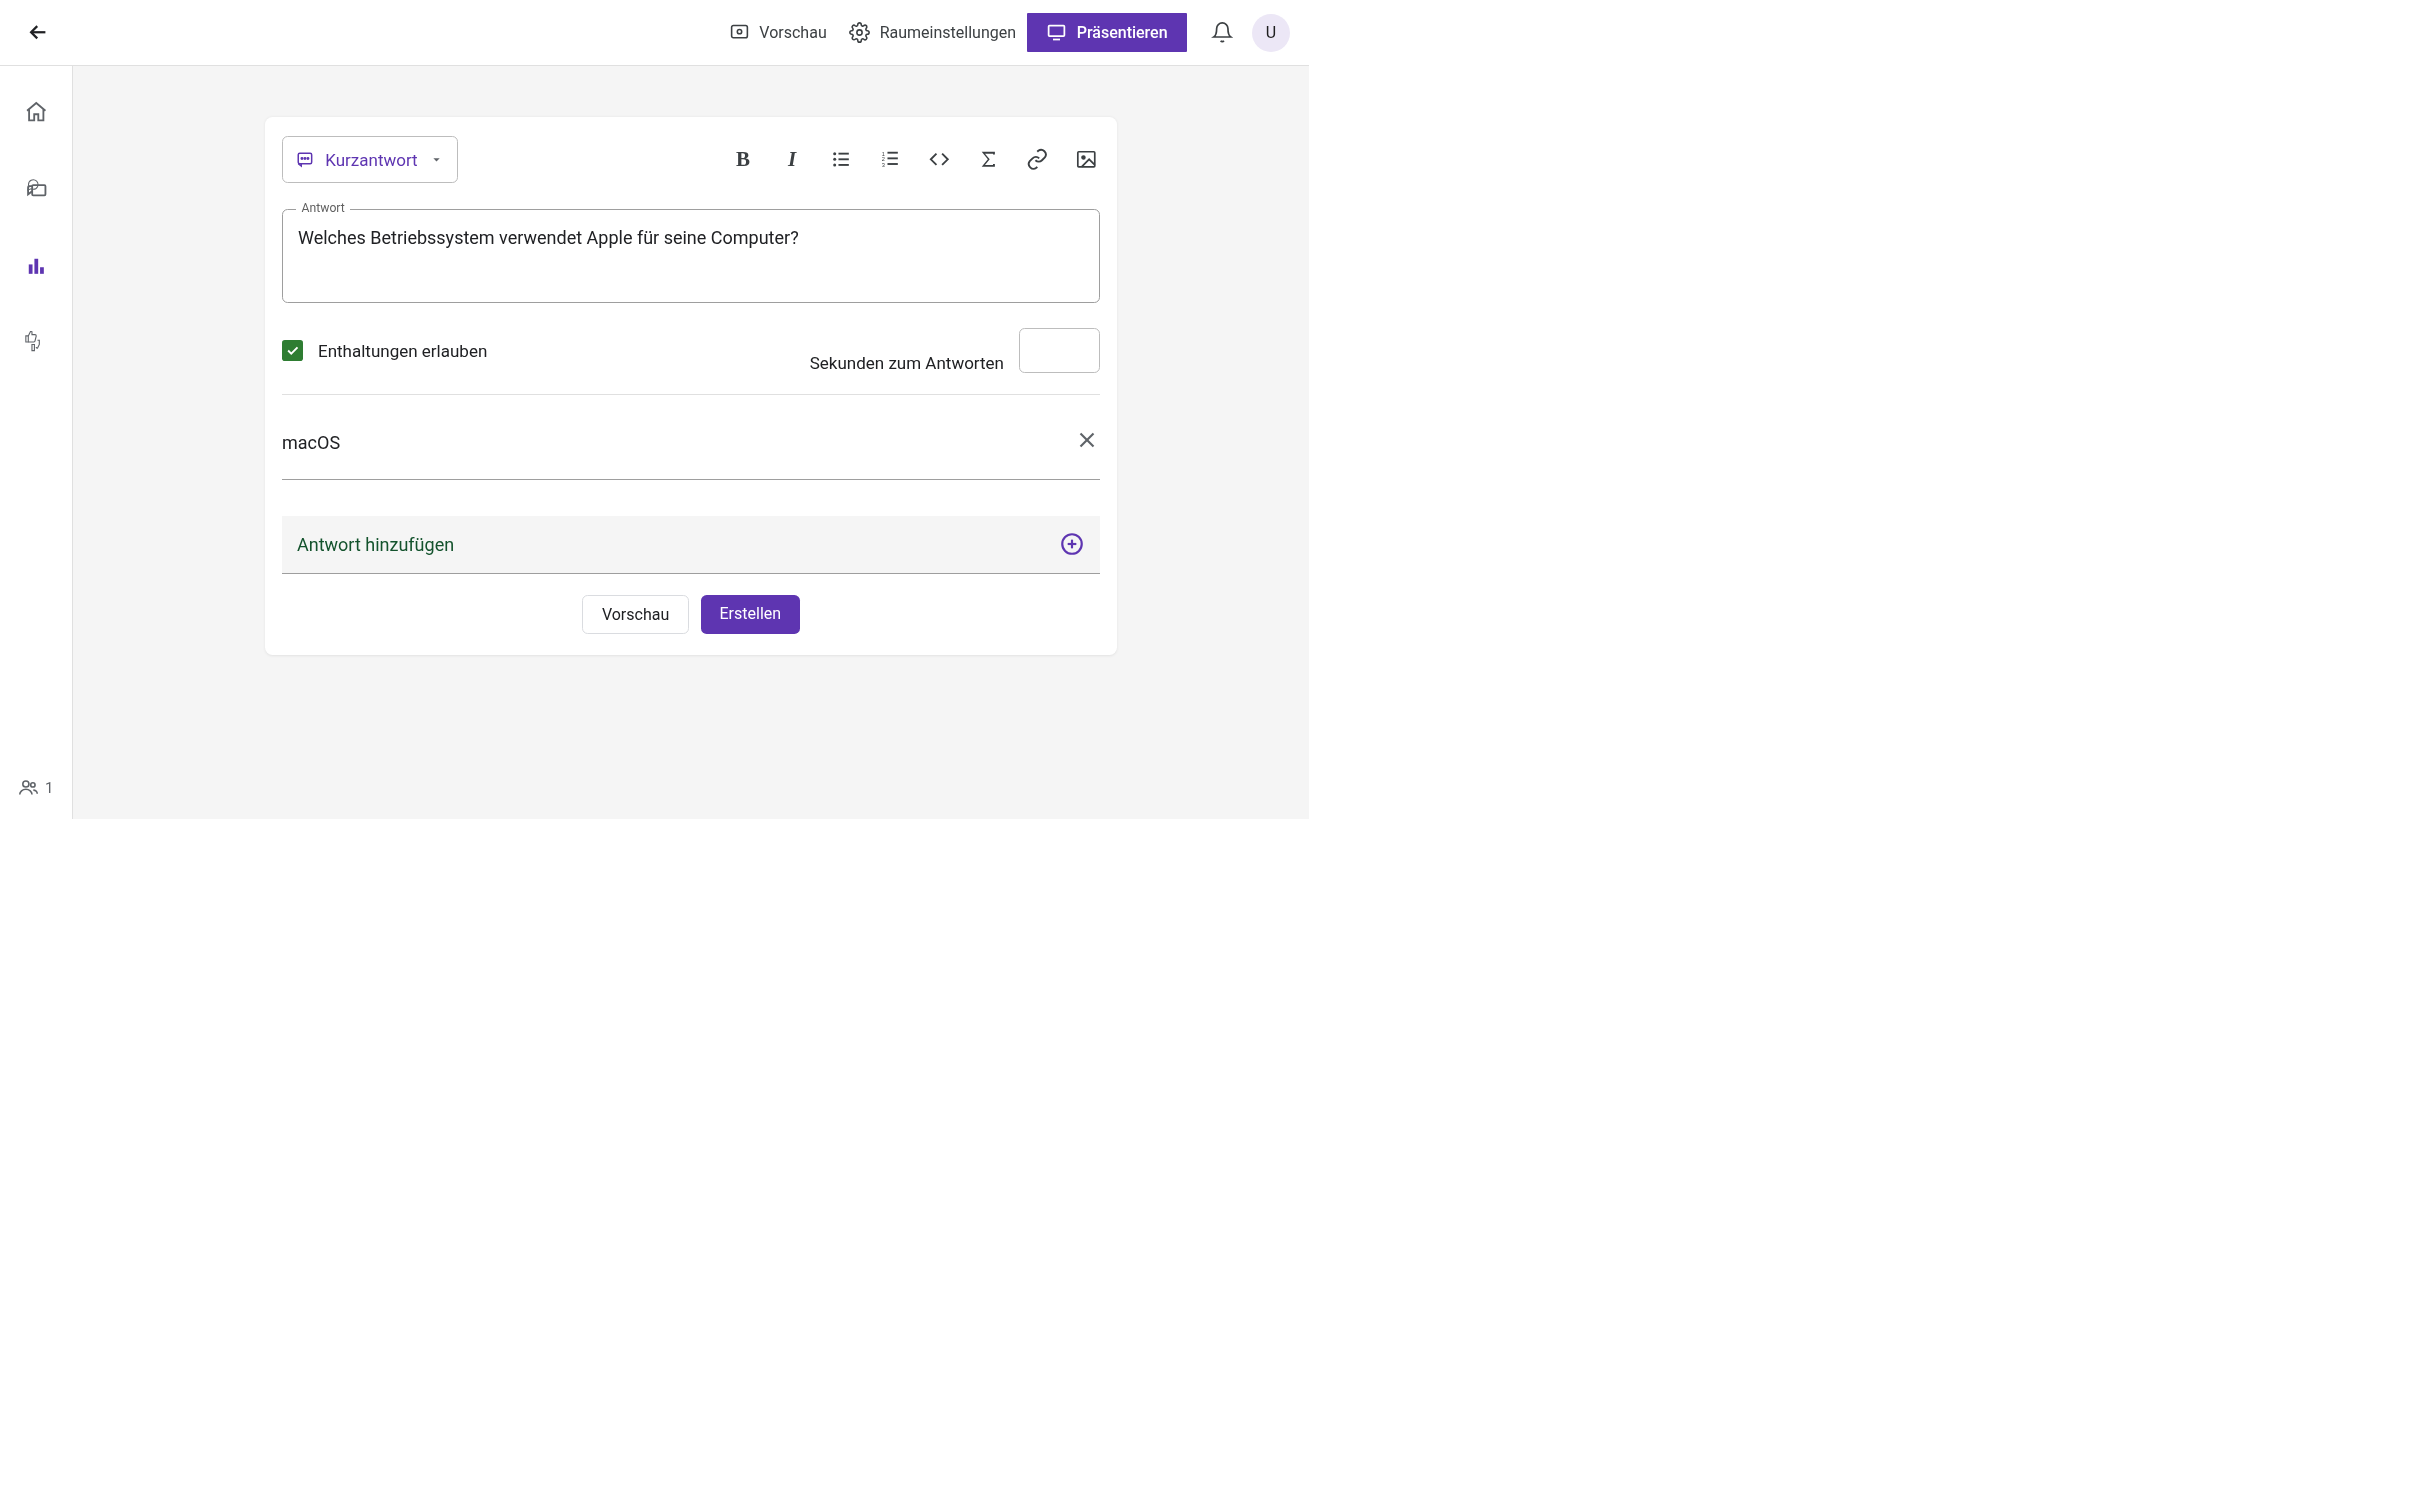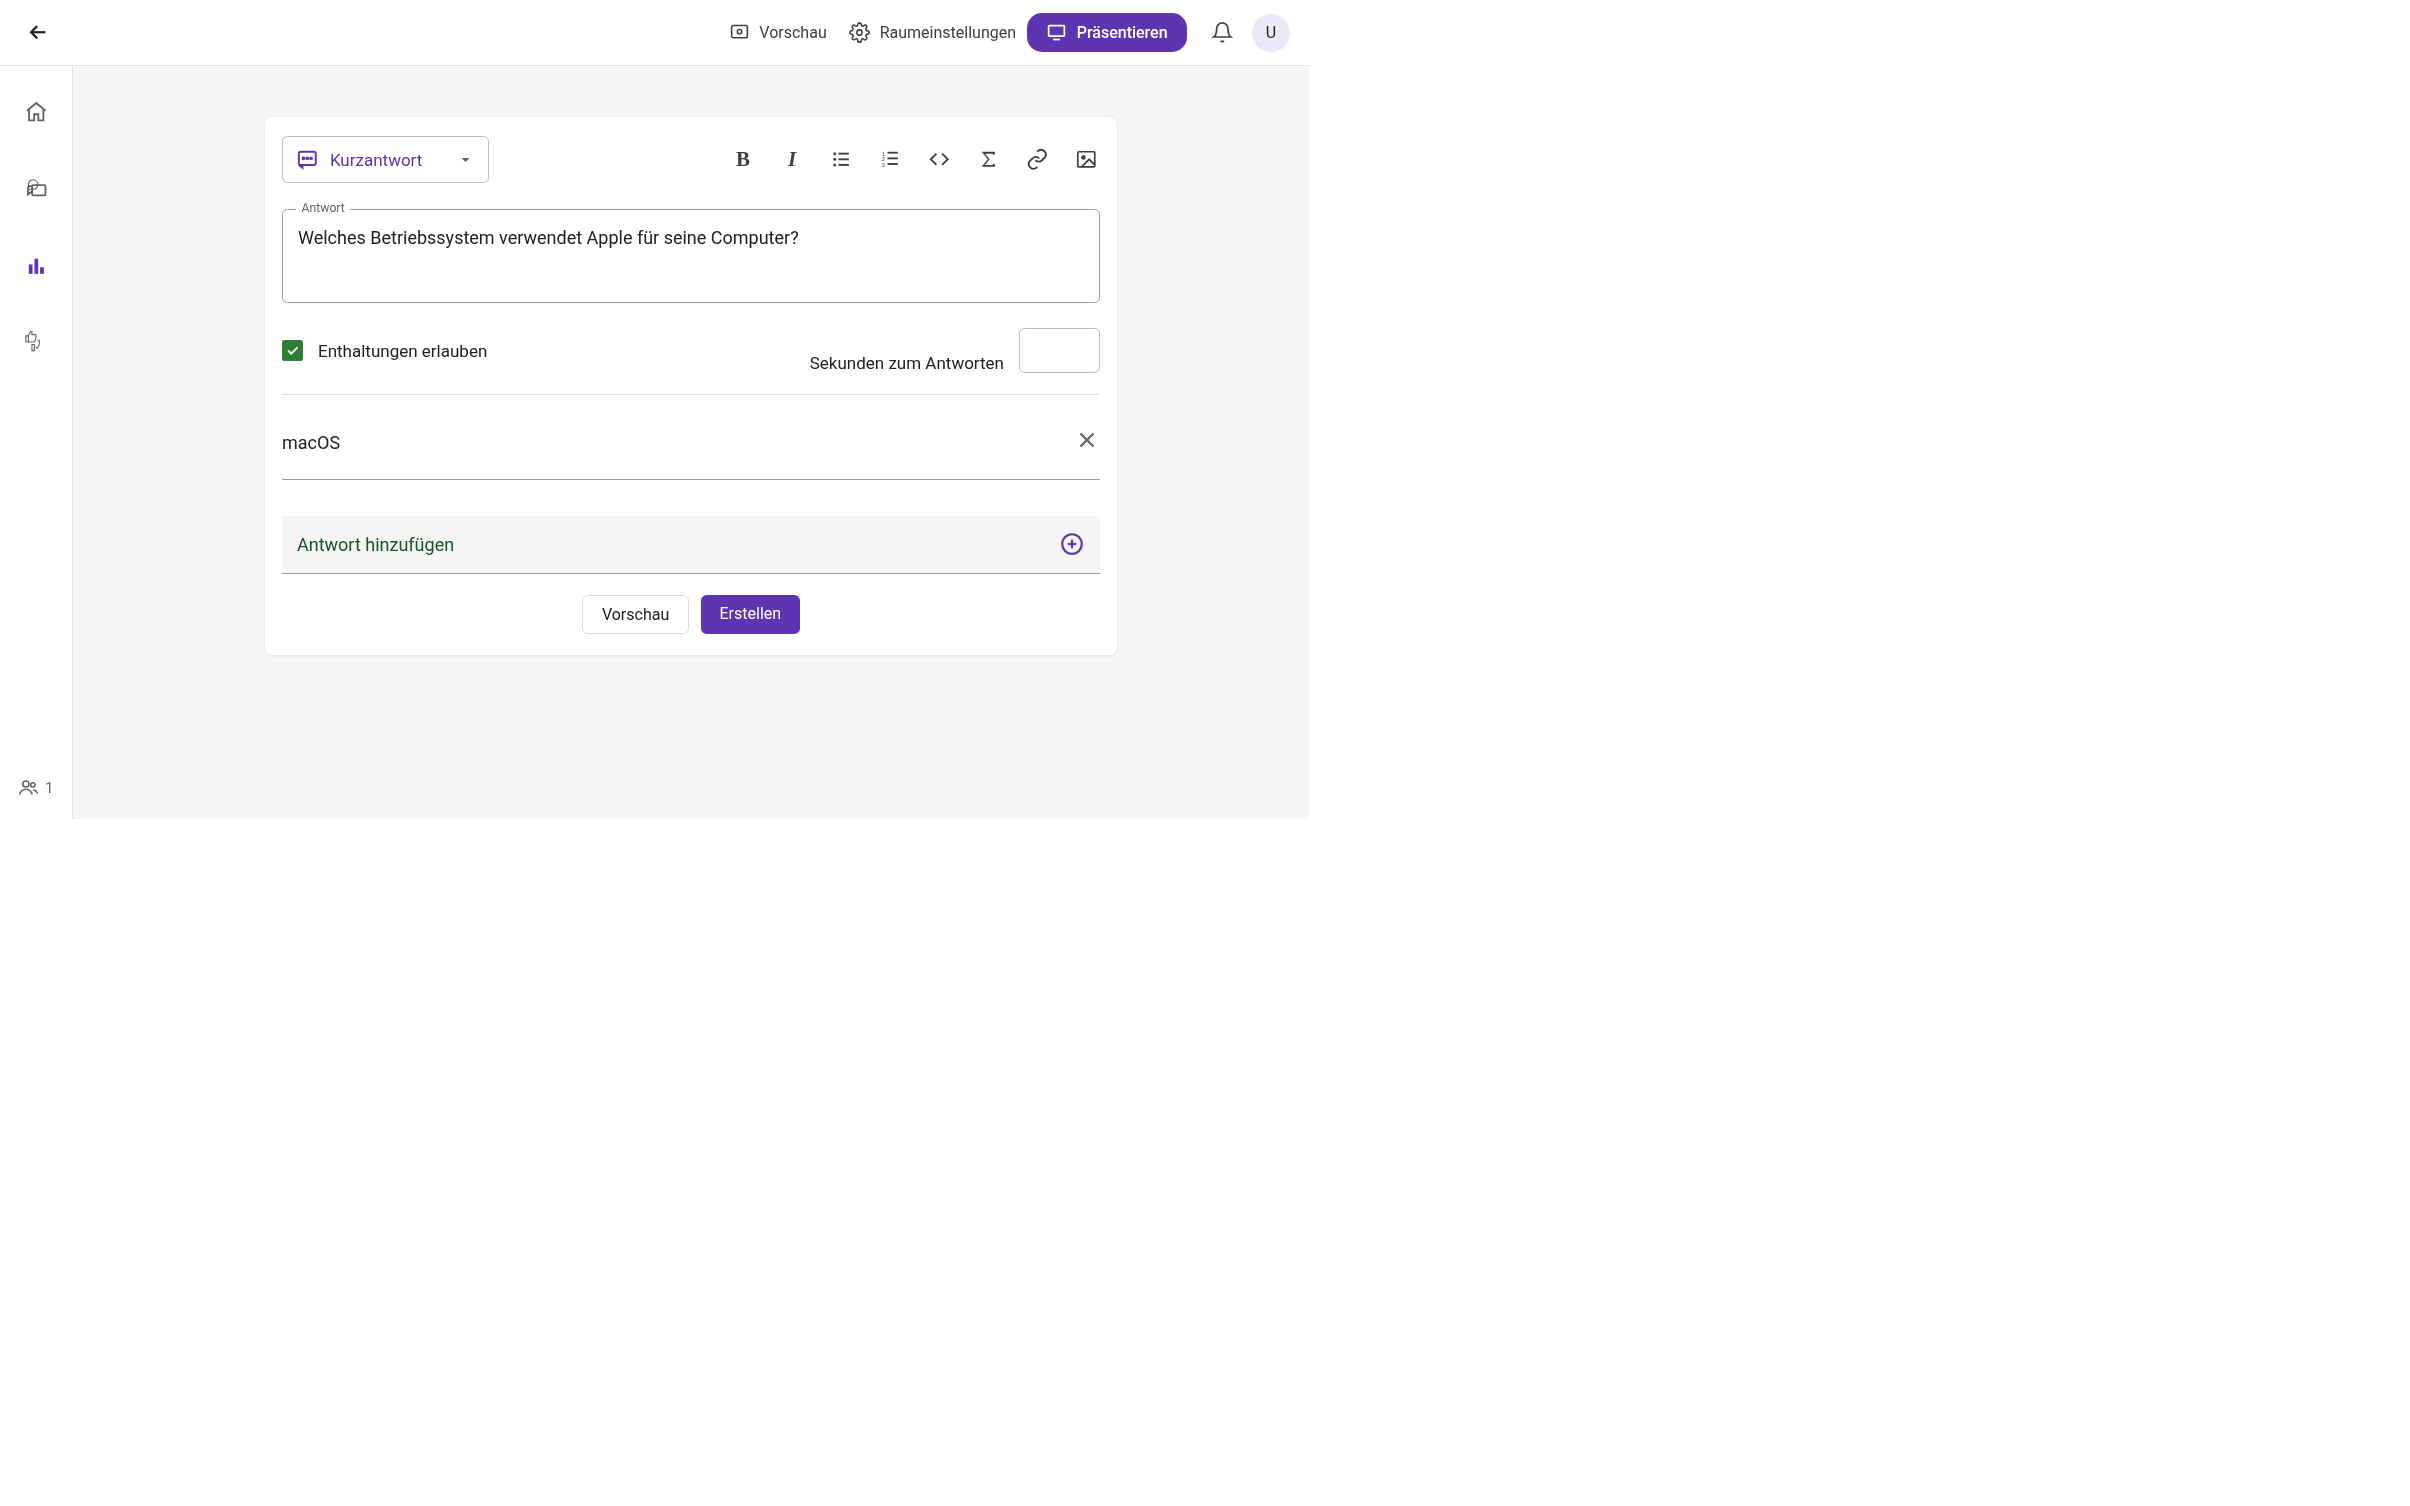--- a/index.html
+++ b/index.html
@@ -5,39 +5,39 @@
   * { box-sizing: border-box; margin: 0; padding: 0; }
   html, body { width: 100%; height: 100%; font-family: -apple-system, BlinkMacSystemFont, "Segoe UI", Roboto, Arial, sans-serif; background: #fff; color: #202124; }
   .app { width: 1309px; height: 819px; display: flex; flex-direction: column; }
 
   
   .header { height: 66px; display: flex; align-items: center; padding: 0 19px; border-bottom: 0.9px solid #e0e0e0; background: #fff; }
   .header .back-btn { width: 38px; height: 38px; display: flex; align-items: center; justify-content: center; cursor: pointer; border-radius: 50%; }
   .header .spacer { flex: 1; }
   .header .hdr-item { display: flex; align-items: center; gap: 9.4px; padding: 7.5px 11.3px; cursor: pointer; color: #3c4043; font-size: 16px; border-radius: 5.6px; }
   .header .hdr-item svg { width: 21px; height: 21px; }
-  .header .present-btn { background: #5e35b1; color: #fff; padding: 9.4px 19px; border-radius: 15px; font-size: 16px; font-weight: 500; display: flex; align-items: center; gap: 9.4px; }
+  .header .present-btn { background: #5e35b1; color: #fff; padding: 9.4px 19px; border-radius: 1px; font-size: 16px; font-weight: 500; display: flex; align-items: center; gap: 9.4px; }
   .header .present-btn svg { width: 21px; height: 21px; }
   .header .bell { width: 41px; height: 41px; display: flex; align-items: center; justify-content: center; cursor: pointer; margin-left: 15px; }
   .header .avatar { width: 38px; height: 38px; border-radius: 50%; background: #ece7f6; color: #1f1f1f; display: flex; align-items: center; justify-content: center; font-size: 16px; margin-left: 9.4px; cursor: pointer; }
 
   
   .body { flex: 1; display: flex; overflow: hidden; }
   .sidebar { width: 73px; background: #fff; border-right: 0.9px solid #e0e0e0; display: flex; flex-direction: column; align-items: center; padding-top: 26px; gap: 36px; }
   .sidebar .nav-icon { width: 41px; height: 41px; display: flex; align-items: center; justify-content: center; cursor: pointer; color: #5f6368; border-radius: 7.5px; }
   .sidebar .nav-icon.active { color: #5e35b1; }
   .sidebar .grow { flex: 1; }
   .sidebar .participants { display: flex; align-items: center; gap: 5.6px; color: #5f6368; margin-bottom: 21px; font-size: 15px; }
 
   .main { flex: 1; background: #f5f5f5; overflow-y: auto; padding-top: 51px; }
   .card { width: 852px; margin: 0 auto; background: #fff; border-radius: 7.5px; box-shadow: 0 0.9px 2.8px rgba(0,0,0,.08); padding: 19px 17px 21px 17px; }
 
   
   .row-top { display: flex; align-items: center; justify-content: space-between; }
-  .type-select { width: 207px; height: 47px; border: 0.9px solid #bdbdbd; border-radius: 5.6px; display: flex; align-items: center; padding: 0 13px; cursor: pointer; gap: 11.3px; color: #5e35b1; font-size: 17px; }
+  .type-select { width: 176px; height: 47px; border: 0.9px solid #bdbdbd; border-radius: 5.6px; display: flex; align-items: center; padding: 0 13px; cursor: pointer; gap: 11.3px; color: #5e35b1; font-size: 17px; }
   .type-select .sel-icon { width: 22.6px; height: 22.6px; color: #5e35b1; }
   .type-select .chev { margin-left: auto; color: #5f6368; }
 
   .toolbar { display: flex; align-items: center; gap: 21px; color: #3c4043; }
   .toolbar .tb-btn { width: 28px; height: 28px; display:flex; align-items:center; justify-content:center; cursor:pointer; }
   .toolbar svg { width: 22.6px; height: 22.6px; }
   .toolbar .bold { font-weight: 700; font-size: 21px; font-family: "Times New Roman", serif; }
   .toolbar .italic { font-style: italic; font-size: 21px; font-family: "Times New Roman", serif; font-weight:700; }
 
   

